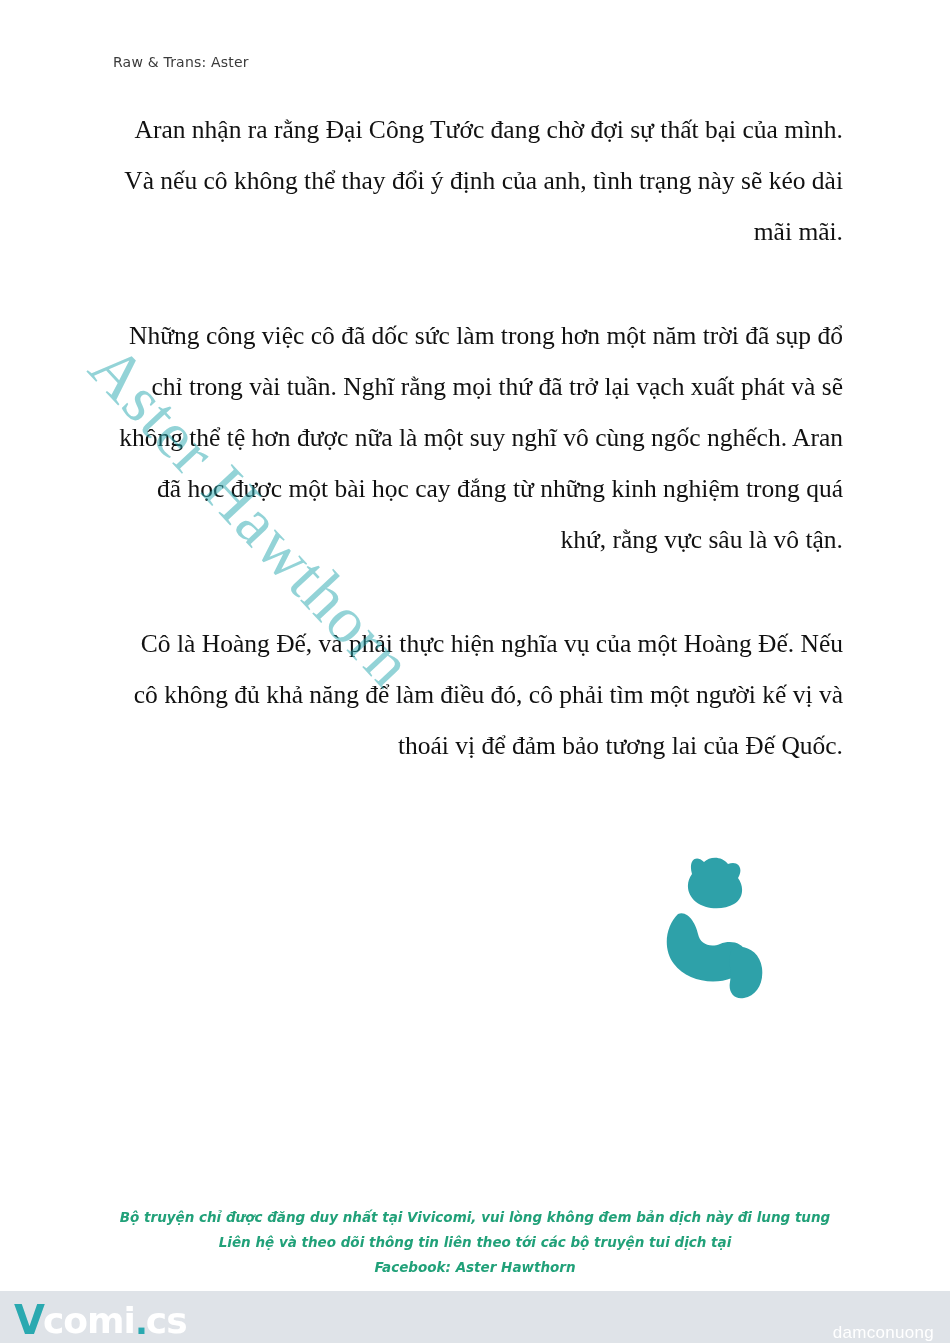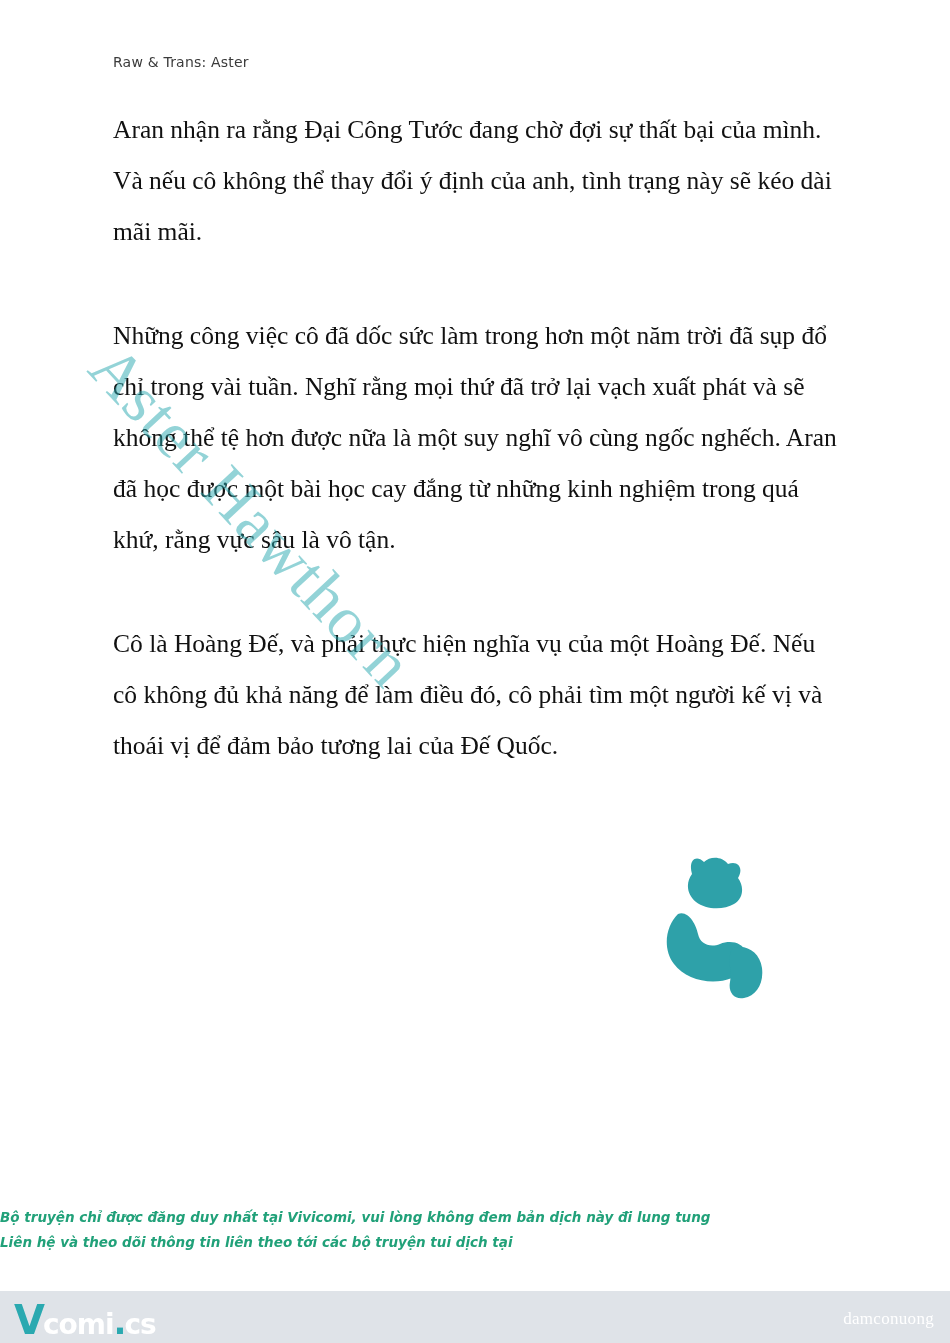--- a/index.html
+++ b/index.html
@@ -38,21 +38,21 @@
     left: 113px;
     top: 104px;
     width: 730px;
     font-family: "Liberation Serif", serif;
     font-size: 25.5px;
     line-height: 51px;
     color: #111111;
   }
   .para {
     margin: 0 0 53px 0;
-    text-align: left;
+    text-align: right;
   }
   .para:last-child { margin-bottom: 0; }
 
   
   .watermark-text {
     position: absolute;
     left: 130px;
     top: 330px;
     transform: rotate(47deg);
     transform-origin: left top;
@@ -75,21 +75,21 @@
     pointer-events: none;
     opacity: 0.92;
   }
 
   
   .footer-notes {
     position: absolute;
     left: 0;
     right: 0;
     top: 1205px;
-    text-align: left;
+    text-align: center;
     font-family: "DejaVu Sans", sans-serif;
     font-style: italic;
     font-weight: bold;
     font-size: 13.5px;
     line-height: 25px;
     color: #21a179;
   }
 
   
   .bottom-bar {
@@ -111,39 +111,39 @@
   .brand-v {
     font-family: "DejaVu Sans", sans-serif;
     font-weight: bold;
     font-size: 40px;
     color: #2aa9b0;
     line-height: 0.95;
   }
   .brand-rest {
     font-family: "DejaVu Sans", sans-serif;
     font-weight: bold;
-    font-size: 28px;
+    font-size: 36px;
     color: #ffffff;
     line-height: 1;
     letter-spacing: -1px;
     margin-left: -2px;
     margin-top: 28px;
   }
   .brand-dot {
     font-family: "DejaVu Sans", sans-serif;
     font-weight: bold;
     font-size: 34px;
     color: #2aa9b0;
     line-height: 1;
   }
   .bottom-right {
     position: absolute;
     right: 16px;
-    bottom: 14px;
-    font-family: Liberation Serif, serif;
+    bottom: 0;
+    font-family: Liberation Sans, sans-serif;
     font-size: 17px;
     color: #ffffff;
     letter-spacing: 0.3px;
   }
 </style>
 </head>
 <body>
 
 <div class="page">
 
@@ -161,20 +161,21 @@
     <g fill="#1d9aa2">
       <path d="M44 22 C40 8 48 2 56 10 C62 4 74 4 80 12 C90 8 96 16 90 26 C96 34 96 46 86 52 C76 58 58 58 48 50 C38 42 38 30 44 22 Z"></path>
       <path d="M30 62 C18 74 14 96 26 112 C38 128 64 134 84 126 C96 121 102 110 98 100 C94 90 82 88 72 92 C62 96 52 92 50 82 C48 72 40 58 30 62 Z"></path>
       <path d="M86 96 C98 92 112 100 114 116 C116 132 108 144 96 146 C86 148 80 140 82 130 C84 120 78 100 86 96 Z"></path>
     </g>
   </svg>
 
   <div class="footer-notes">
     <div>Bộ truyện chỉ được đăng duy nhất tại Vivicomi, vui lòng không đem bản dịch này đi lung tung</div>
     <div>Liên hệ và theo dõi thông tin liên theo tới các bộ truyện tui dịch tại</div>
+    <div>Facebook: Aster Hawthorn</div>
   </div>
 
   <div class="bottom-bar">
     <div class="brand">
       <span class="brand-v">V</span>
       <span class="brand-rest">comi</span>
       <span class="brand-dot">.</span>
       <span class="brand-rest">cs</span>
     </div>
     <div class="bottom-right">damconuong</div>

